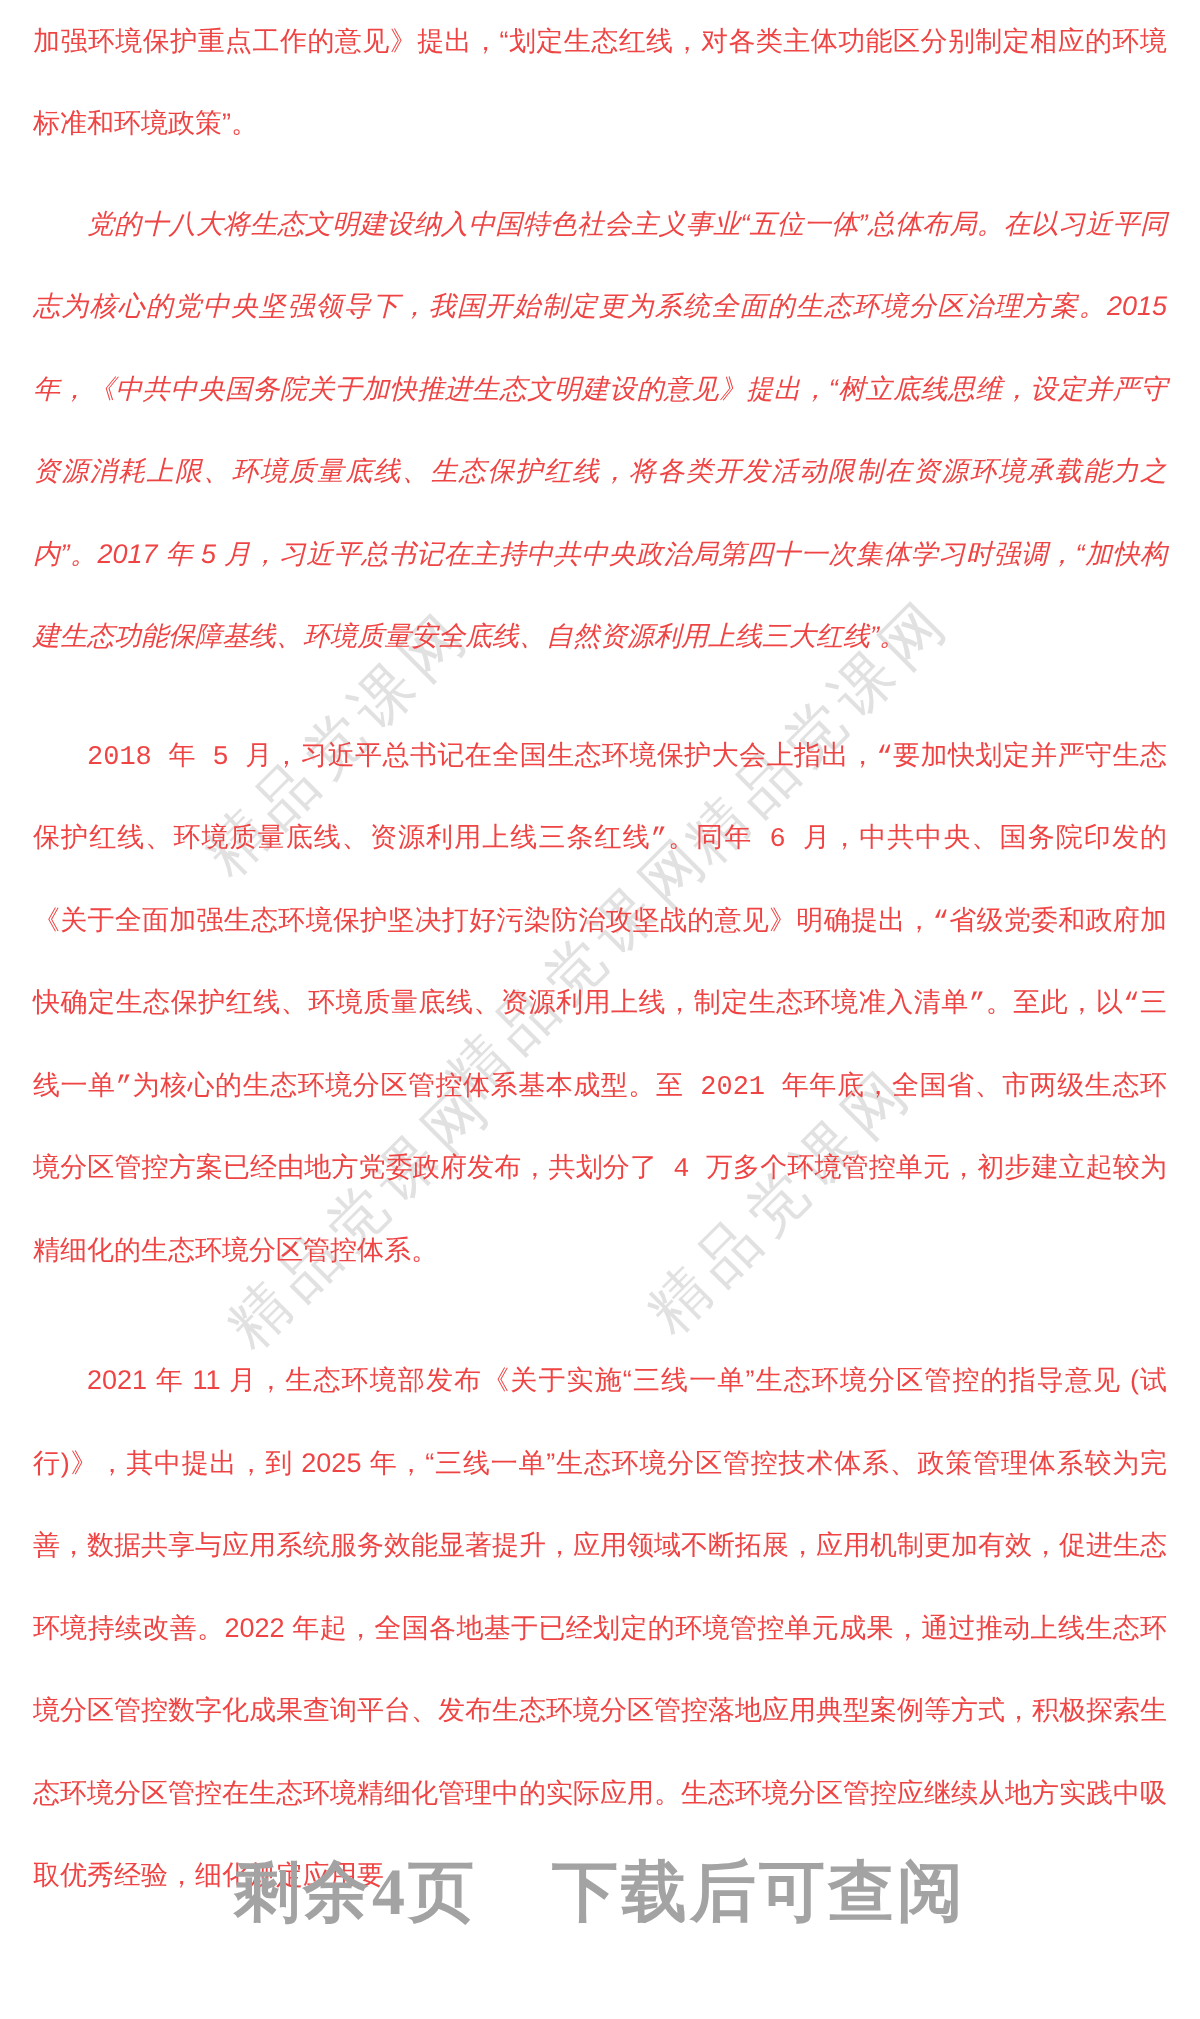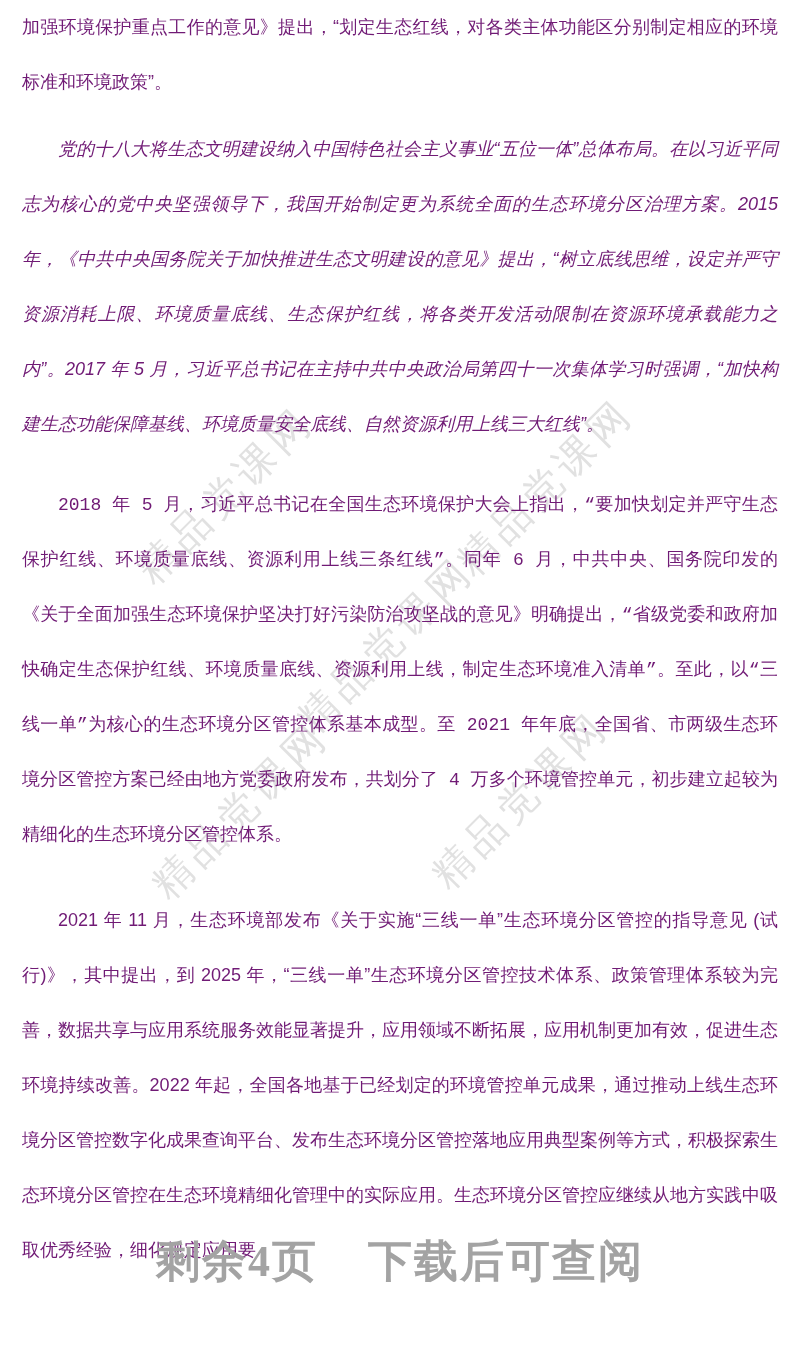--- a/index.html
+++ b/index.html
@@ -31,21 +31,21 @@
     white-space: nowrap;
     font-family: "Liberation Sans", sans-serif;
   }
 
   
   .text-area {
     position: absolute;
     left: 22px; top: 0;
     width: 756px;
     z-index: 1;
-    color: #701a75;
+    color: #ef4444;
     font-size: 18px;
     line-height: 55px;
     text-align: justify;
     text-justify: inter-ideograph;
   }
   .para { margin: 0; }
   .para.indent { text-indent: 36px; }
   .para.p2 { margin-top: 12px; font-style: italic; }
   .para.p3 { margin-top: 26px; font-family: Liberation Mono, monospace; }
   .para.p4 { margin-top: 30px; }

